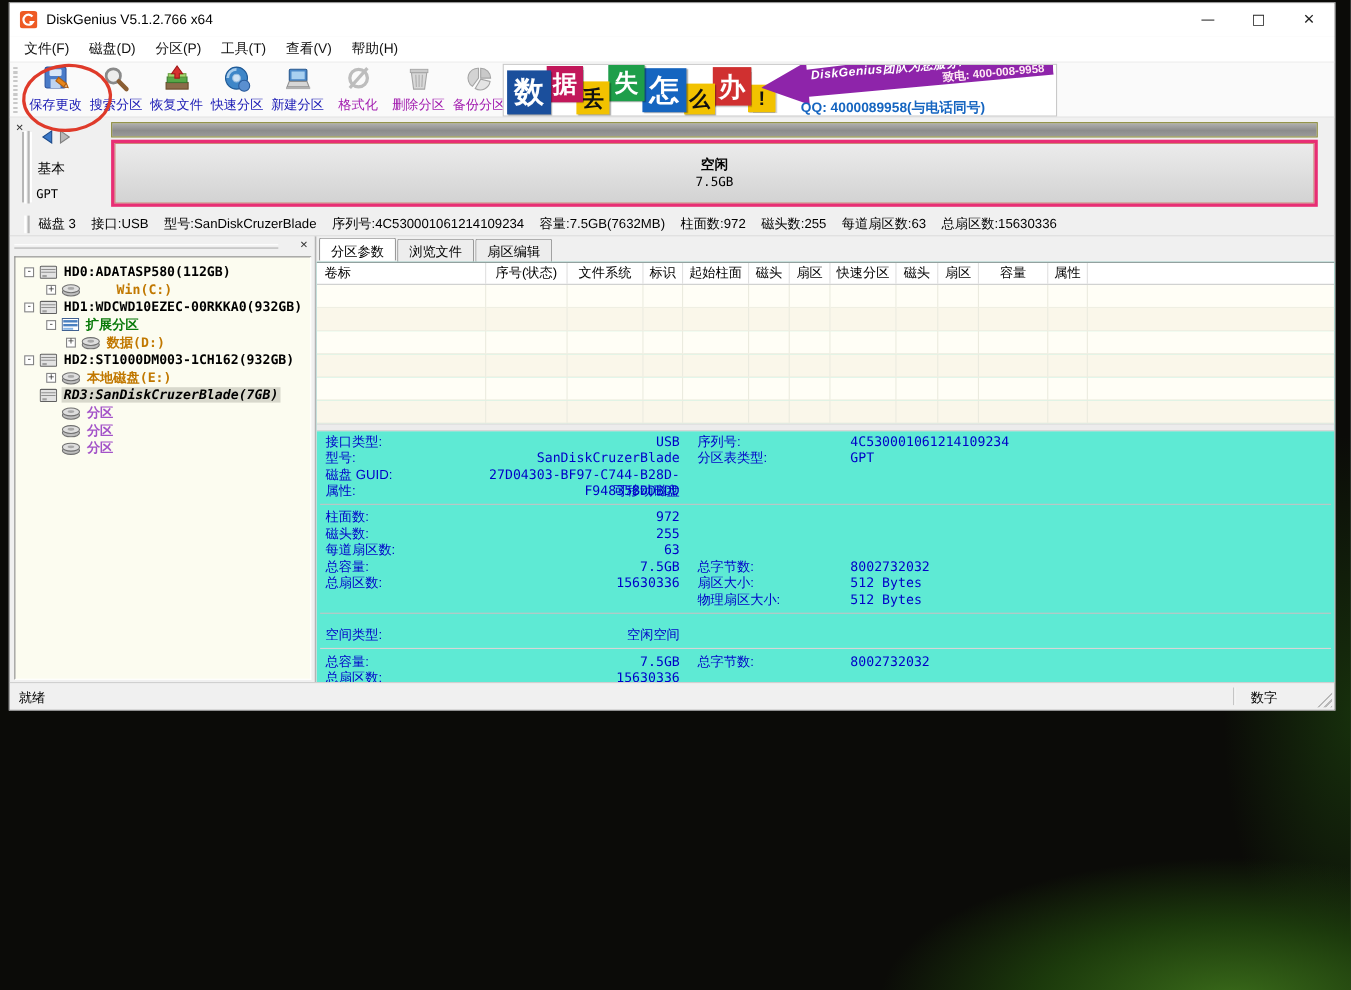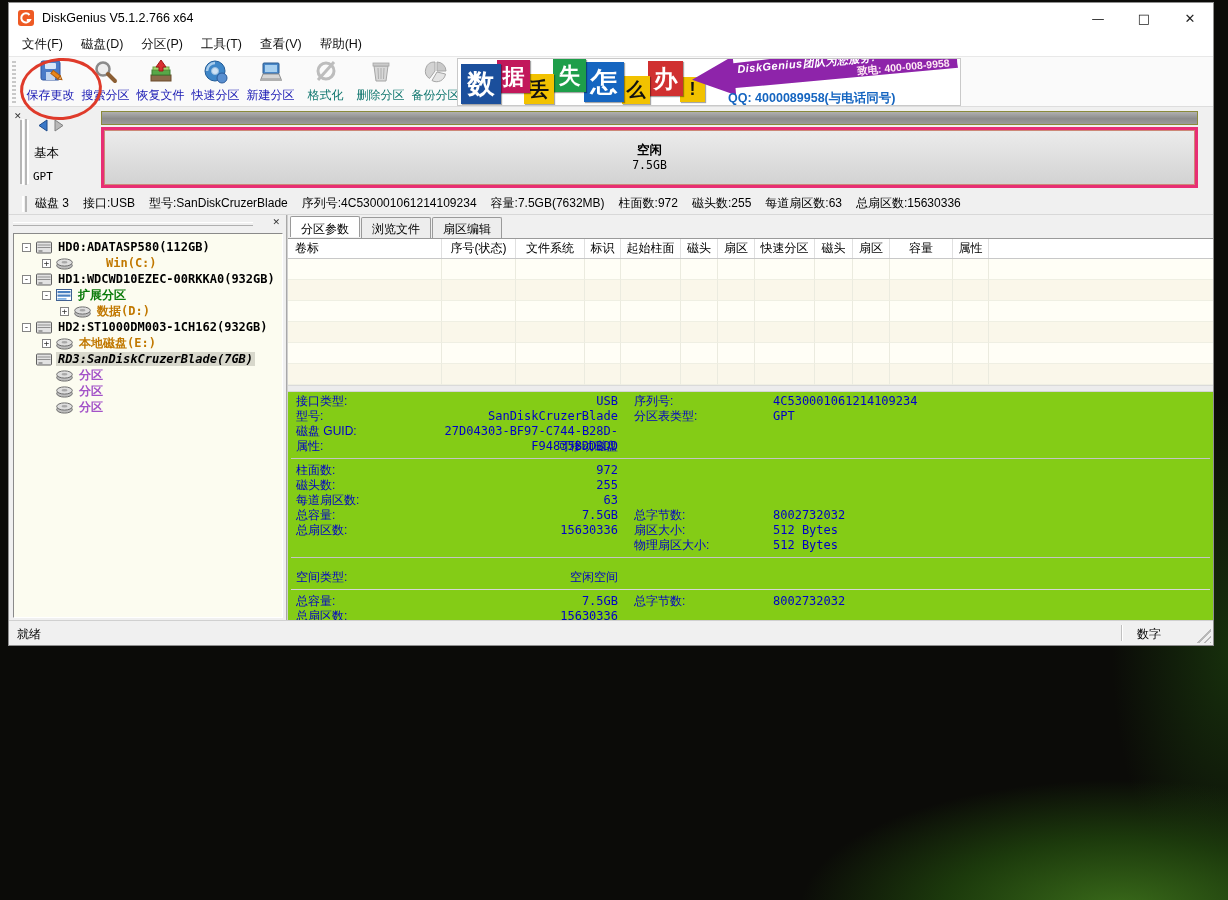--- a/index.html
+++ b/index.html
@@ -33,21 +33,21 @@
 
   
   .toolbar { position:absolute; left:0; top:54px; width:100%; height:50px; background:#FAFAFA;
     border-bottom:1px solid #DDDDDD; }
   .tb-grip { position:absolute; left:3px; top:4px; width:4px; height:42px;
     background:repeating-linear-gradient(180deg,#C8C8C8 0 2px, transparent 2px 4px); }
   .tb-buttons { position:absolute; left:14px; top:1px; display:flex; }
   .tbtn { width:55px; height:48px; display:flex; flex-direction:column; align-items:center; justify-content:flex-start; }
   .tbtn .ticon { height:27px; display:flex; align-items:flex-end; }
   .tbtn .tlabel { font-size:12px; color:#1A1AB4; line-height:14px; margin-top:3px; white-space:nowrap; }
-  .tbtn.disabled .tlabel { color:#0f766e; }
+  .tbtn.disabled .tlabel { color:#a21caf; }
   .tbtn.disabled .ticon svg { filter:grayscale(1) opacity(.75); }
 
   
   .anno-circle { position:absolute; left:11px; top:55px; width:82px; height:62px;
     border:3px solid #DF3A2A; border-radius:50%; z-index:50; pointer-events:none;
     transform:rotate(-4deg); }
 
   
   .banner { position:absolute; left:448px; top:1px; width:504px; height:48px; background:#FFFFFF;
     border:1px solid #C9C9C9; overflow:hidden; }
@@ -109,21 +109,21 @@
 
   
   .splitter { width:2px; background:#D0D0D0; border-left:1px solid #A8A8A8; }
 
   
   .right-pane { flex:1; position:relative; background:#F0F0F0; }
   .tabs { position:absolute; left:0; top:2px; height:21px; display:flex; padding-left:2px; }
   .tab { font-size:12px; color:#000; padding:3px 10px 2px; background:#EDEDED;
     border:1px solid #9A9A9A; border-bottom:none; margin-right:1px; border-radius:2px 2px 0 0; }
   .tab.active { background:#FFFFFF; position:relative; top:-1px; padding-top:4px; z-index:2; }
-  .tab-content { position:absolute; left:0; top:23px; right:0; bottom:0; background:#84cc16;
+  .tab-content { position:absolute; left:0; top:23px; right:0; bottom:0; background:#5eead4;
     border-top:1px solid #9A9A9A; overflow:hidden; }
 
   
   .grid-header { display:flex; height:20px; border-bottom:1px solid #C8C8C8; background:#FFF; }
   .gh-cell { font-size:12px; color:#000; border-right:1px solid #E0E0E0; display:flex;
     align-items:center; justify-content:center; white-space:nowrap; overflow:hidden; flex:none; }
   .gh-cell.first { justify-content:flex-start; padding-left:7px; }
   .gh-cell.fill { flex:1; border-right:none; }
   .grid-row { display:flex; height:21px; }
   .grid-row.odd { background:#FFFEF6; }

